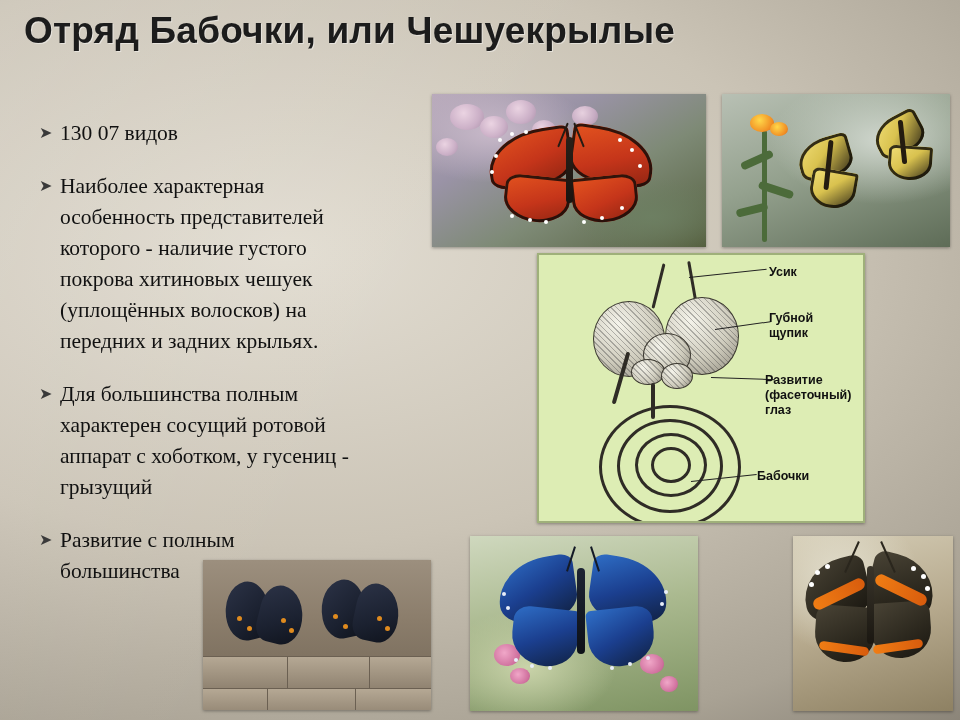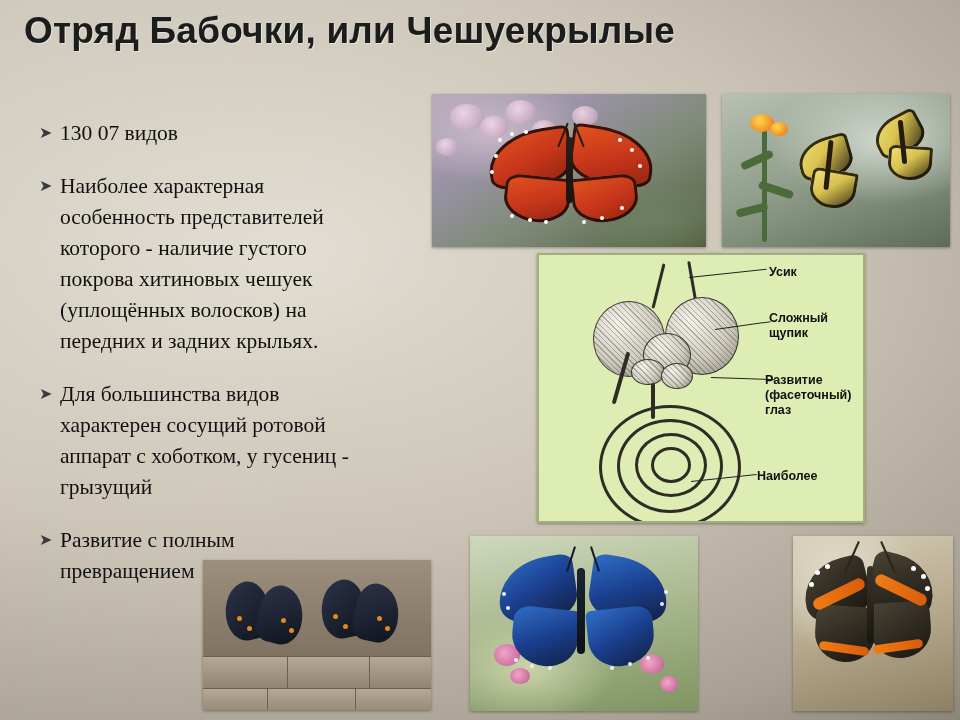--- a/index.html
+++ b/index.html
@@ -244,30 +244,30 @@
       <div class="bullet-text">Наиболее характерная
 особенность представителей
 которого - наличие густого
 покрова хитиновых чешуек
 (уплощённых волосков) на
 передних и задних крыльях.</div>
     </div>
 
     <div class="bullet">
       <div class="bullet-marker">➤</div>
-      <div class="bullet-text">Для большинства видов
+      <div class="bullet-text">Для большинства полным
 характерен сосущий ротовой
 аппарат с хоботком, у гусениц -
 грызущий</div>
     </div>
 
     <div class="bullet">
       <div class="bullet-marker">➤</div>
       <div class="bullet-text">Развитие с полным
-превращением</div>
+большинства</div>
     </div>
 
   </div>
 
   <div class="photo" id="photo-monarch">
     <div class="blossom" style="left:18px;  top:10px;  width:34px; height:26px;"></div>
     <div class="blossom" style="left:48px;  top:22px;  width:28px; height:22px;"></div>
     <div class="blossom" style="left:74px;  top:6px;   width:30px; height:24px;"></div>
     <div class="blossom" style="left:100px; top:26px;  width:24px; height:20px;"></div>
     <div class="blossom" style="left:140px; top:12px;  width:26px; height:20px;"></div>
@@ -350,26 +350,26 @@
     <div class="proboscis-coil" style="left:78px;  top:164px; width:100px; height:88px;"></div>
     <div class="proboscis-coil" style="left:96px;  top:178px; width:66px;  height:58px;"></div>
     <div class="proboscis-coil" style="left:112px; top:192px; width:34px;  height:30px;"></div>
 
     <div class="leader" style="left:150px; top:22px;  width:78px; transform: rotate(-6deg);"></div>
     <div class="leader" style="left:176px; top:74px;  width:56px; transform: rotate(-8deg);"></div>
     <div class="leader" style="left:172px; top:122px; width:64px; transform: rotate(2deg);"></div>
     <div class="leader" style="left:152px; top:226px; width:66px; transform: rotate(-6deg);"></div>
 
     <div class="diag-label" style="left:230px; top:10px;">Усик</div>
-    <div class="diag-label" style="left:230px; top:56px;">Сложный
+    <div class="diag-label" style="left:230px; top:56px;">Губной
 щупик</div>
     <div class="diag-label" style="left:226px; top:118px;">Развитие
 (фасеточный)
 глаз</div>
-    <div class="diag-label" style="left:218px; top:214px;">Наиболее</div>
+    <div class="diag-label" style="left:218px; top:214px;">Бабочки</div>
   </div>
 
   <div class="photo" id="photo-stone">
     <div class="stone-block" style="left:-4px;  top:96px;  width:90px;  height:34px;"></div>
     <div class="stone-block" style="left:84px;  top:96px;  width:84px;  height:34px;"></div>
     <div class="stone-block" style="left:166px; top:96px;  width:70px;  height:34px;"></div>
     <div class="stone-block" style="left:-4px;  top:128px; width:70px;  height:30px;"></div>
     <div class="stone-block" style="left:64px;  top:128px; width:90px;  height:30px;"></div>
     <div class="stone-block" style="left:152px; top:128px; width:84px;  height:30px;"></div>
 

